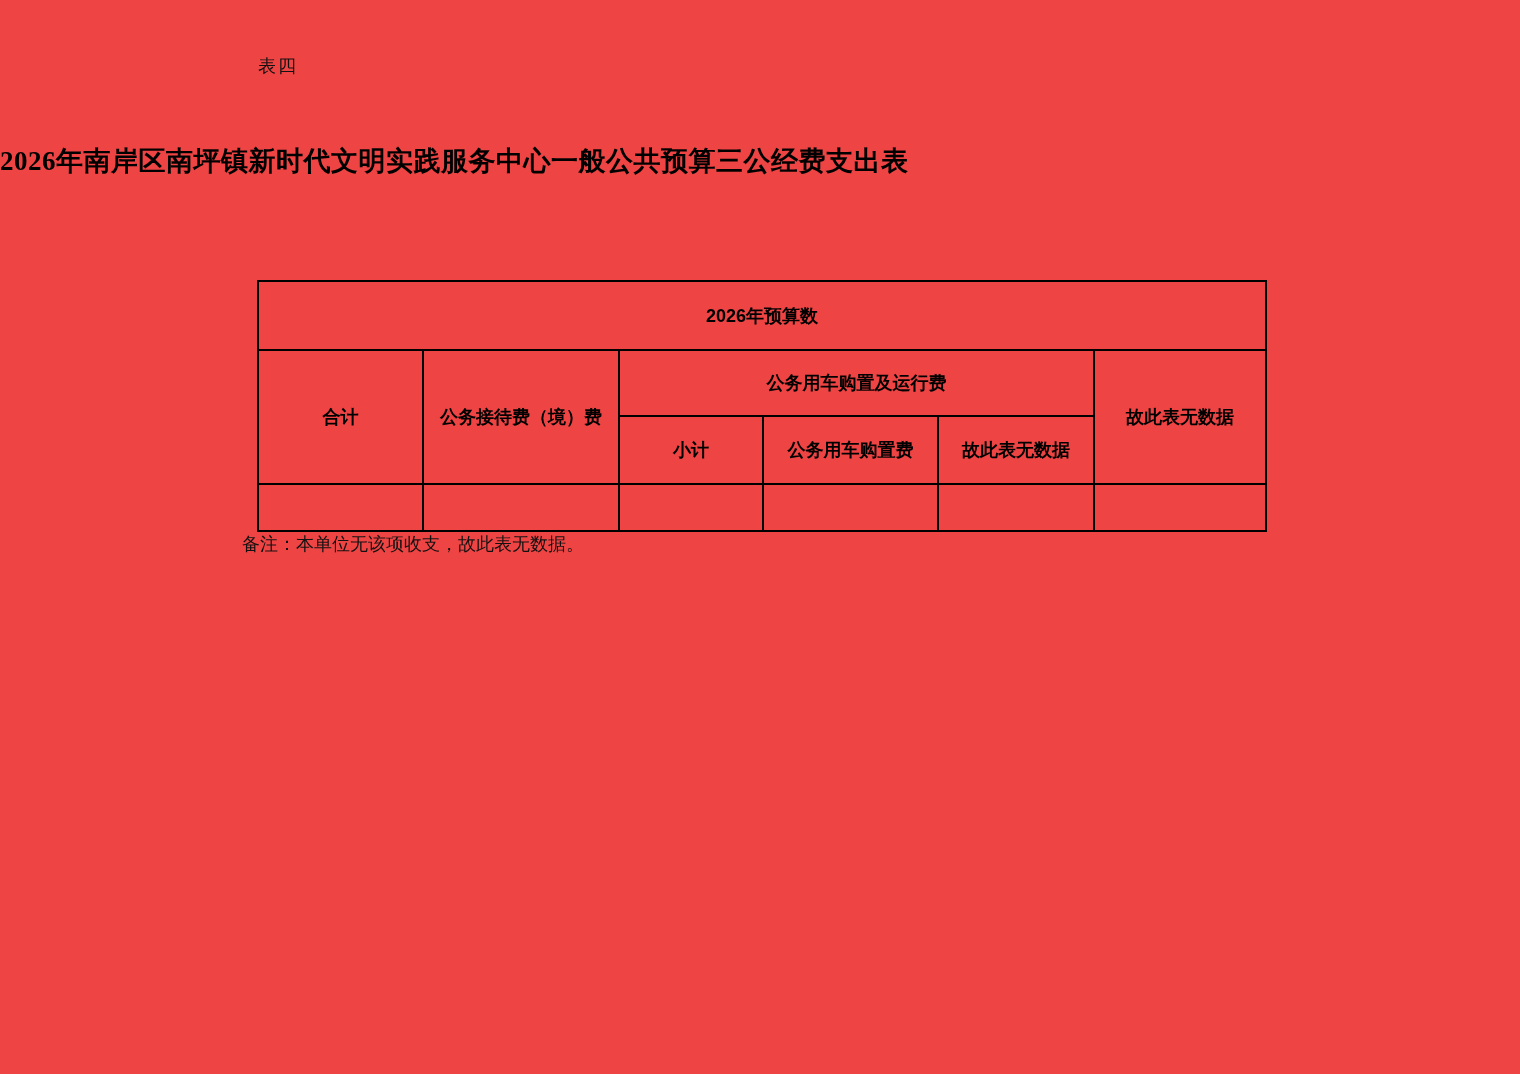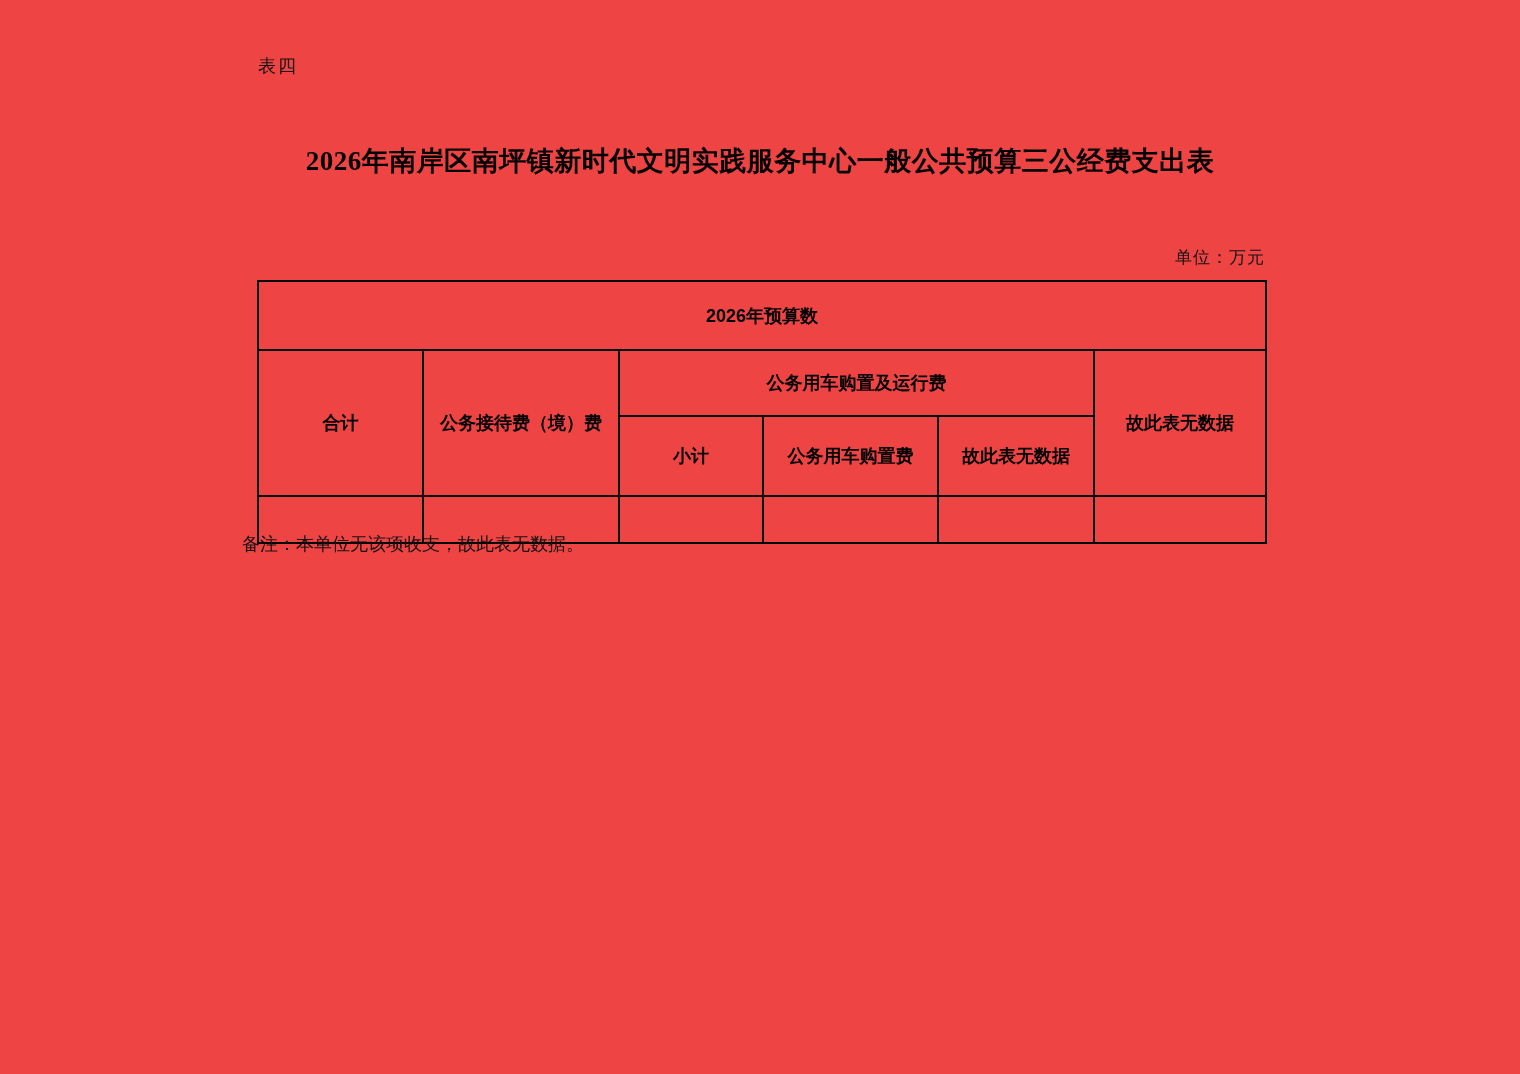--- a/index.html
+++ b/index.html
@@ -20,21 +20,20 @@
     font-family: "Liberation Serif", serif;
     font-size: 18px;
     letter-spacing: 2px;
     color: #111111;
   }
   .doc-title {
     position: absolute;
     left: 0;
     top: 143px;
     width: 100%;
-    text-align: center;
     font-family: "Liberation Serif", serif;
     font-weight: bold;
     font-size: 27px;
     color: #000000;
     letter-spacing: 0.5px;
   }
   .unit-label {
     position: absolute;
     left: 257px;
     top: 246px;
@@ -59,41 +58,40 @@
     vertical-align: middle;
     font-family: "Liberation Sans", sans-serif;
     font-weight: bold;
     font-size: 18px;
     color: #000000;
     padding: 0;
     overflow: hidden;
   }
   tr.row-year    { height: 69px; margin-top: 24px; }
   tr.row-head-1  { height: 66px; }
-  tr.row-head-2  { height: 80px; }
+  tr.row-head-2  { height: 68px; }
   tr.row-data    { height: 47px; }
   .note {
     position: absolute;
     left: 242px;
     top: 532px;
     font-family: "Liberation Serif", serif;
     font-size: 18px;
     color: #111111;
   }
 </style>
 </head>
 <body>
 
 <div class="page">
 
   <div class="table-label">表四</div>
 
   <div class="doc-title">2026年南岸区南坪镇新时代文明实践服务中心一般公共预算三公经费支出表</div>
 
-  <div class="unit-label">单位：万元</div>
 
   <table class="budget-table">
     <colgroup>
       <col style="width:165px">
       <col style="width:196px">
       <col style="width:144px">
       <col style="width:175px">
       <col style="width:156px">
       <col style="width:172px">
     </colgroup>

